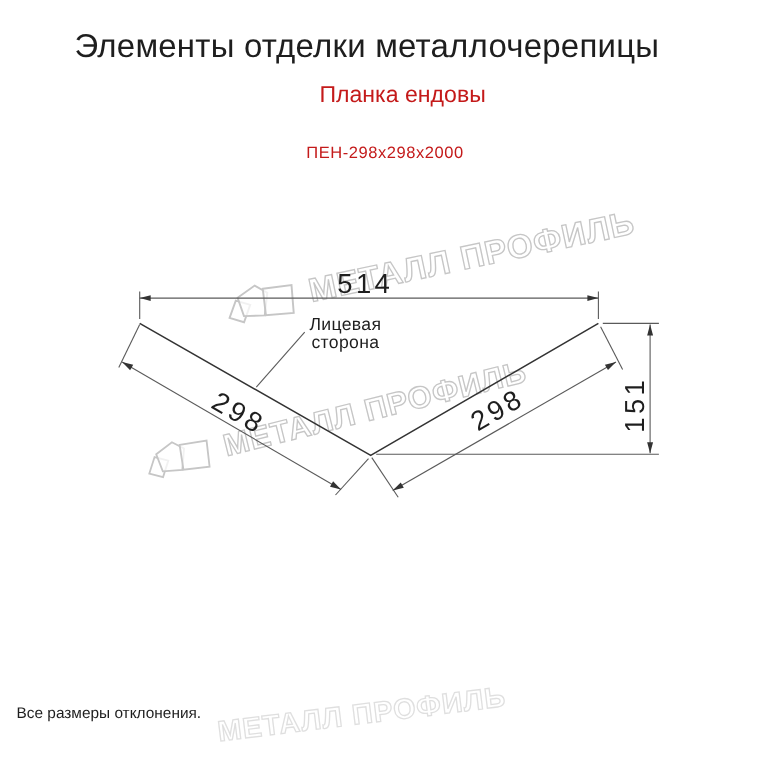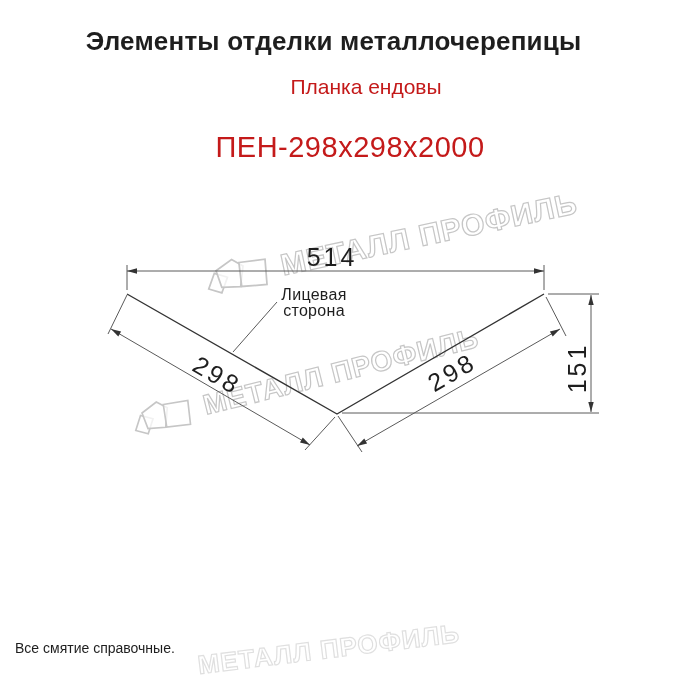--- a/index.html
+++ b/index.html
@@ -4,29 +4,29 @@
 <style>
   html,body{margin:0;padding:0;background:#fff;}
   .page{
     position:relative;width:700px;height:700px;overflow:hidden;background:#fff;
     font-family:"Liberation Sans", sans-serif;color:#1b1b1b;
   }
   
   .hdr{position:absolute;left:0;top:0;width:700px;text-align:center;z-index:5;}
   .title{
     position:absolute;top:26px;left:0;width:667px;
-    font-size:26px;font-weight:700;letter-spacing:.2px;color:var(--text_black);
+    font-size:30px;font-weight:400;letter-spacing:.2px;color:var(--text_black);
   }
   .subtitle{
     position:absolute;top:74px;left:0;width:700px;
     font-size:21px;line-height:26px;color:var(--accent_red);margin-left:16px;
   }
   .code{
     position:absolute;top:131px;left:0;width:700px;
-    font-size:29px;color:var(--accent_red);letter-spacing:.5px;
+    font-size:15px;color:var(--accent_red);letter-spacing:.5px;
   }
   
   .wm{
     position:absolute;display:flex;align-items:center;gap:8px;
     transform-origin:left center;white-space:nowrap;z-index:1;pointer-events:none;
   }
   .wm-text{
     font-weight:bold;letter-spacing:1px;
     color:#dcdcdc;
     -webkit-text-fill-color:rgba(255,255,255,.82);
@@ -132,16 +132,16 @@
     </g>
 
     <g>
       <line class="thin" x1="277" y1="302" x2="233" y2="352"></line>
       <text class="face-label" x="314" y="300" text-anchor="middle">Лицевая</text>
       <text class="face-label" x="314" y="316" text-anchor="middle">сторона</text>
     </g>
   </svg>
 
   <div class="footer">
-    <div>Все смятие справочные.</div>
+    <div>Все размеры отклонения.</div>
   </div>
 
 </div>
 
 </body></html>

